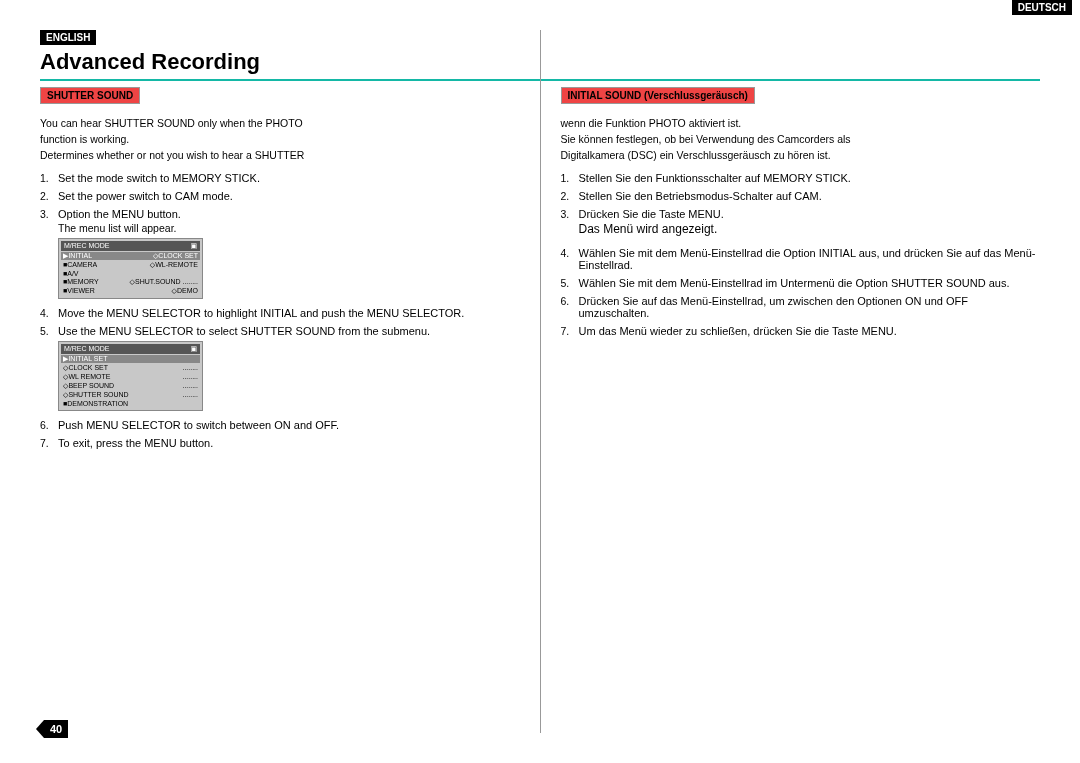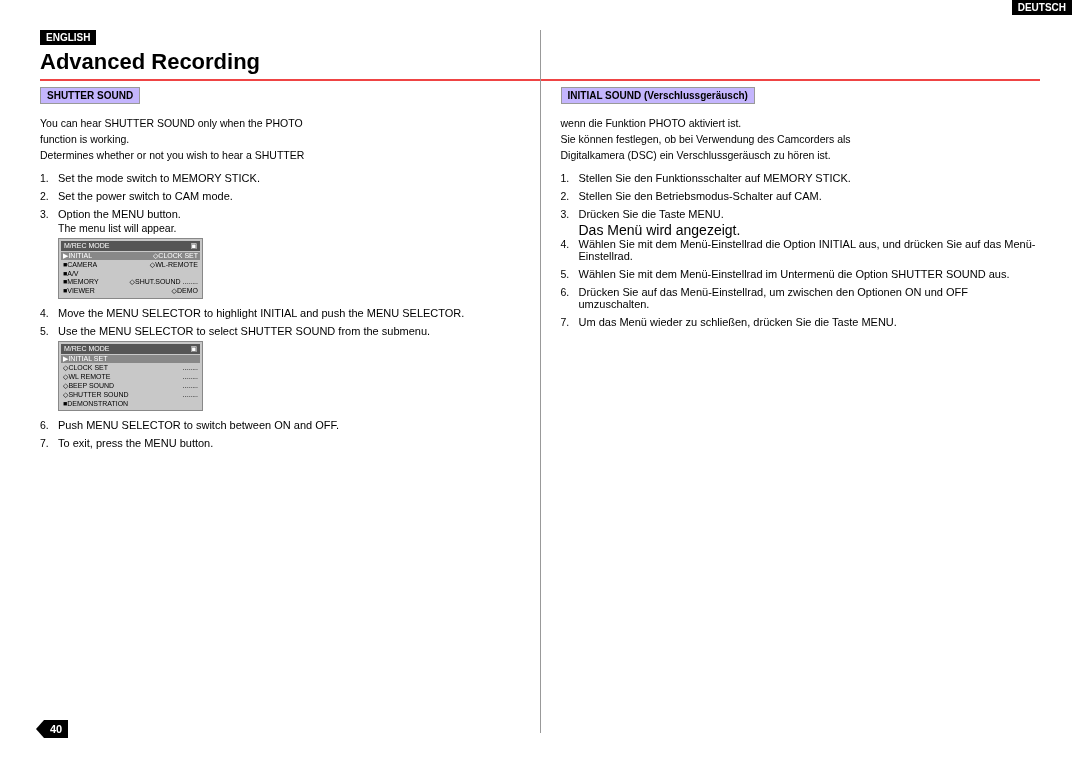--- a/index.html
+++ b/index.html
@@ -44,21 +44,21 @@
       font-size: 22px;
       font-weight: bold;
       color: #000;
       line-height: 1.2;
       margin-left: 0;
     }
     .titles-row {
       display: flex;
       align-items: flex-end;
       margin-bottom: 6px;
-      border-bottom: 2px solid #ef4444;
+      border-bottom: 2px solid #14b8a6;
       padding-bottom: 4px;
     }
     .title-left {
       flex: 1;
     }
     .title-right {
       flex: 1;
     }
     .divider-vertical {
       width: 1px;
@@ -75,21 +75,21 @@
     .col-left {
       flex: 1;
       padding-right: 20px;
     }
     .col-right {
       flex: 1;
       padding-left: 20px;
       border-left: 1px solid #ccc;
     }
     .section-header {
-      background: #c4b5fd;
+      background: #ef4444;
       border: 1px solid #999;
       padding: 2px 6px;
       font-size: 10px;
       font-weight: bold;
       margin-bottom: 6px;
       display: inline-block;
     }
     .section-intro {
       margin-bottom: 8px;
       line-height: 1.5;
@@ -277,21 +277,21 @@
 
       <div style="display:flex;gap:4px;margin-bottom:6px;">
         <span class="step-num">2.</span>
         <span class="step-text">Stellen Sie den Betriebsmodus-Schalter auf CAM.</span>
       </div>
 
       <div style="display:flex;gap:4px;margin-bottom:2px;">
         <span class="step-num">3.</span>
         <span class="step-text">Drücken Sie die Taste MENU.</span>
       </div>
-      <div style="padding-left:18px;margin-bottom:0;font-size:14px;">Das Menü wird angezeigt.</div>
+      <div style="padding-left:18px;margin-bottom:11px;font-size:12px;">Das Menü wird angezeigt.</div>
 
       <div style="display:flex;gap:4px;margin-bottom:6px;">
         <span class="step-num">4.</span>
         <span class="step-text">Wählen Sie mit dem Menü-Einstellrad die Option INITIAL aus, und drücken Sie auf das Menü-Einstellrad.</span>
       </div>
 
       <div style="display:flex;gap:4px;margin-bottom:6px;">
         <span class="step-num">5.</span>
         <span class="step-text">Wählen Sie mit dem Menü-Einstellrad im Untermenü die Option SHUTTER SOUND aus.</span>
       </div>

